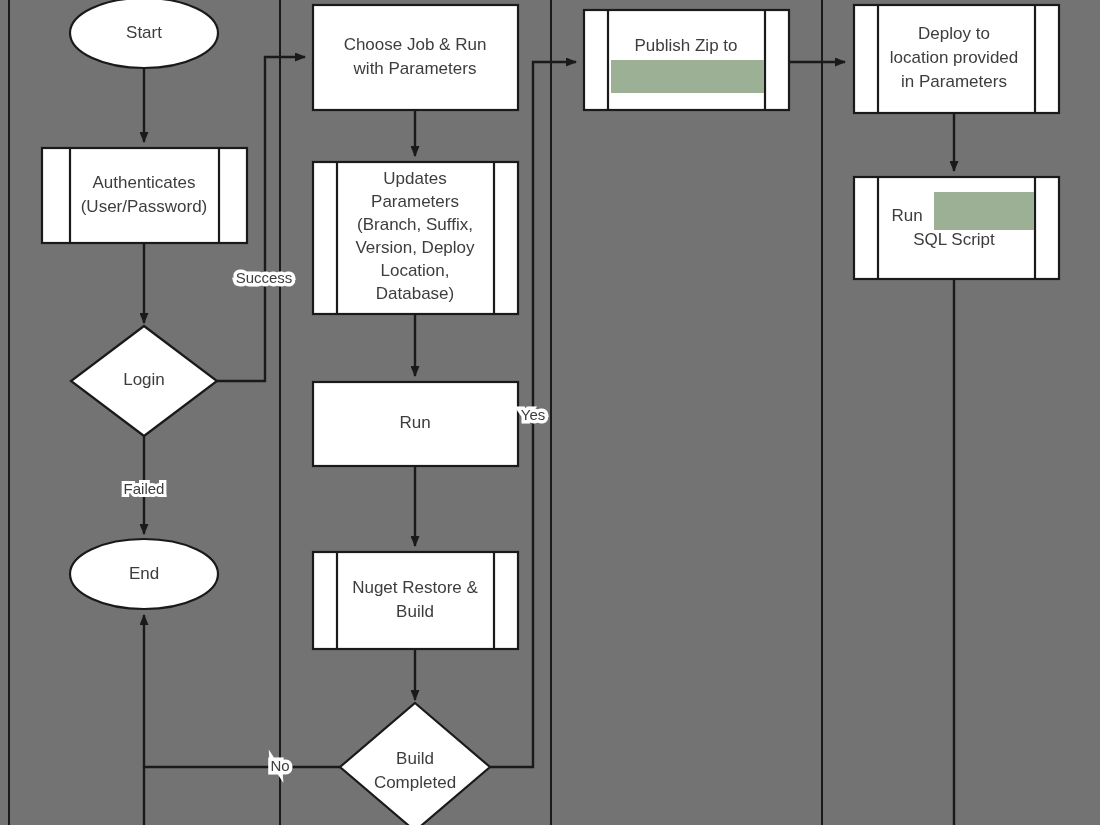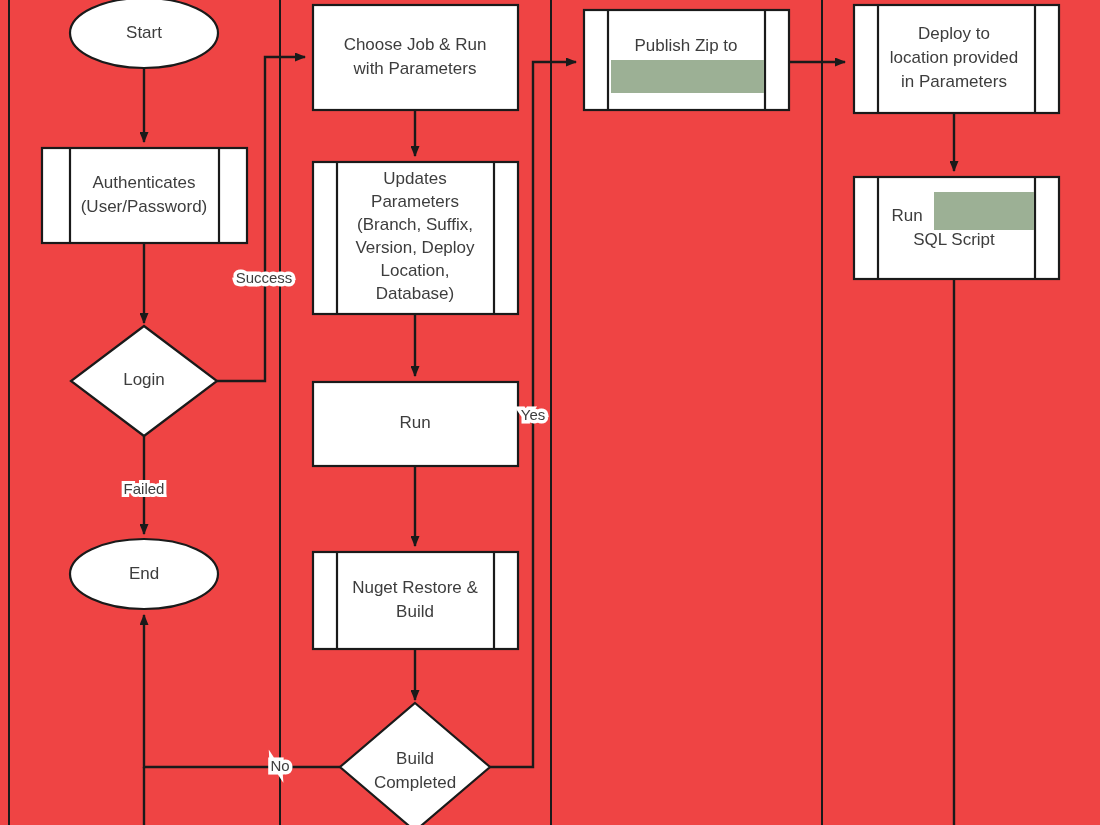--- a/index.html
+++ b/index.html
@@ -4,21 +4,21 @@
 <style>
   html, body {
     margin: 0;
     padding: 0;
     background: #ffffff;
   }
   #canvas {
     position: relative;
     width: 1100px;
     height: 825px;
-    background: #ef4444;
+    background: #737373;
     overflow: hidden;
     font-family: "Liberation Sans", sans-serif;
   }
   svg#diagram {
     position: absolute;
     left: 0; top: 0;
     width: 1100px;
     height: 825px;
   }
   .shape-text {

